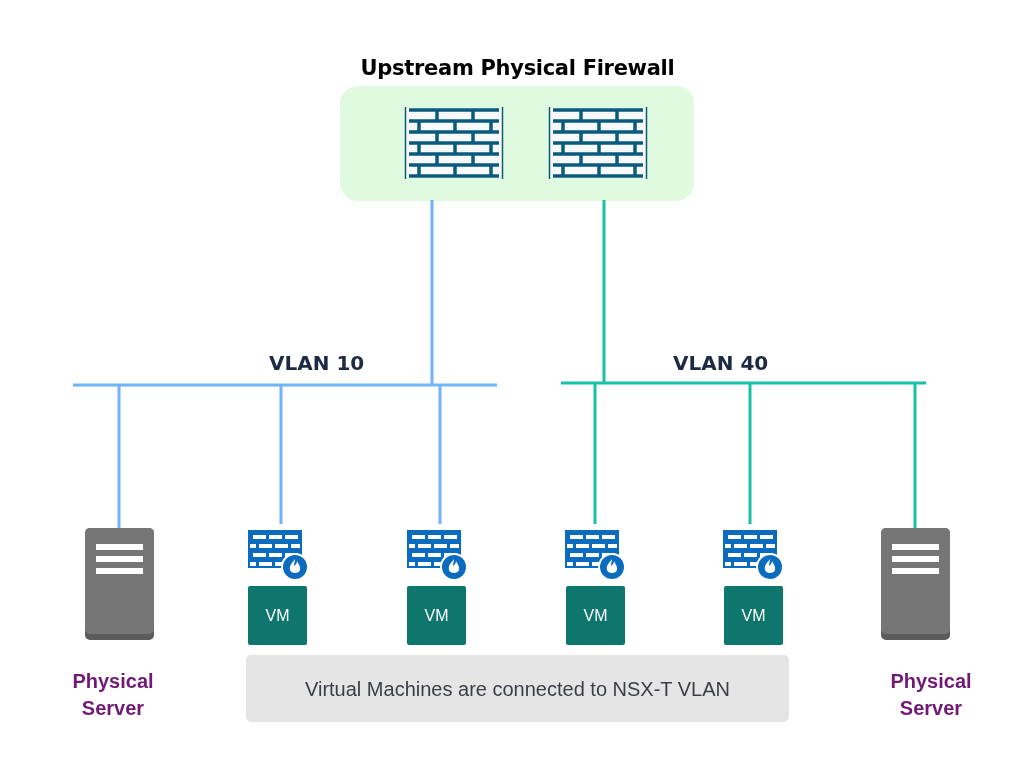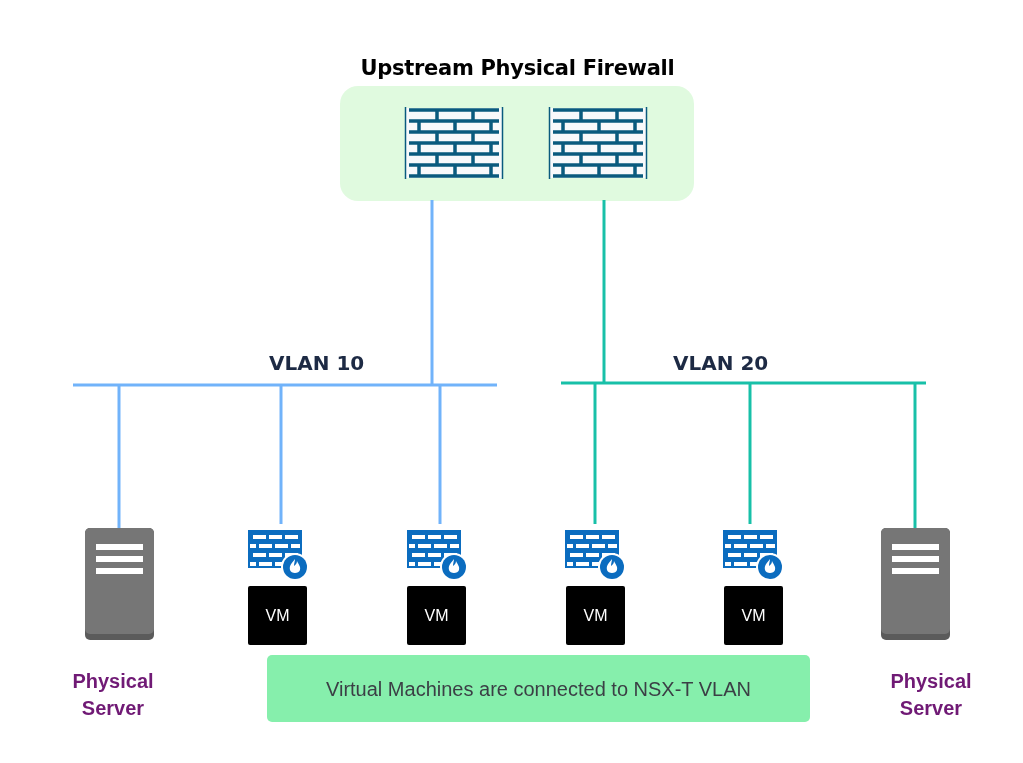--- a/index.html
+++ b/index.html
@@ -6,22 +6,22 @@
   body { width: 1023px; height: 763px; position: relative; overflow: hidden; font-family: "Liberation Sans", sans-serif; }
   .abs { position: absolute; }
   #title { left: 0; width: 1023px; top: 56px; text-align: center; font-family: "DejaVu Sans", sans-serif; font-weight: bold; font-size: 21px; color: #000; letter-spacing: -0.3px; padding-left: 6px; }
   #fw-zone { left: 340px; top: 86px; width: 354px; height: 115px; background: #e0fadf; border-radius: 18px; }
   .vlan-label { font-family: "DejaVu Sans", sans-serif; font-size: 20px; color: #1d2a44; font-weight: bold; }
   #vlan10-label { left: 269px; top: 351px; }
   #vlan20-label { left: 673px; top: 351px; }
   .server-label { font-weight: bold; font-size: 20px; color: #701a75; text-align: center; line-height: 27px; width: 150px; }
   #server-left-label { left: 38px; top: 668px; }
   #server-right-label { left: 856px; top: 668px; }
-  .vm-box { width: 59px; height: 59px; background: #000000; border-radius: 2px; color: #fff; font-size: 16px; display: flex; align-items: center; justify-content: center; }
-  #note { left: 246px; top: 655px; width: 543px; height: 67px; background: #86efac; border-radius: 5px; color: #3b3f45; font-size: 20px; text-align: center; line-height: 26px; display: flex; align-items: center; justify-content: center; margin-left: 21px; }
+  .vm-box { width: 59px; height: 59px; background: #0f766e; border-radius: 2px; color: #fff; font-size: 16px; display: flex; align-items: center; justify-content: center; }
+  #note { left: 246px; top: 655px; width: 543px; height: 67px; background: #e5e5e5; border-radius: 5px; color: #3b3f45; font-size: 20px; text-align: center; line-height: 26px; display: flex; align-items: center; justify-content: center; }
   svg.overlay { position: absolute; left: 0; top: 0; }
 </style>
 </head>
 <body>
 
 <div id="fw-zone" class="abs"></div>
 <div id="title" class="abs">Upstream Physical Firewall</div>
 
 <svg class="overlay" width="1023" height="763">
 
@@ -183,21 +183,21 @@
   <g transform="translate(881,528)">
     <rect x="0" y="0" width="69" height="112" rx="5" fill="#5b5b5b"></rect>
     <rect x="0" y="0" width="69" height="106" rx="5" fill="#767676"></rect>
     <rect x="11" y="16" width="47" height="6" fill="#ffffff"></rect>
     <rect x="11" y="28" width="47" height="6" fill="#ffffff"></rect>
     <rect x="11" y="40" width="47" height="6" fill="#ffffff"></rect>
   </g>
 </svg>
 
 <div id="vlan10-label" class="abs vlan-label">VLAN 10</div>
-<div id="vlan20-label" class="abs vlan-label">VLAN 20</div>
+<div id="vlan20-label" class="abs vlan-label">VLAN 40</div>
 
 <div class="abs vm-box" style="left:248px; top:586px;">VM</div>
 <div class="abs vm-box" style="left:407px; top:586px;">VM</div>
 <div class="abs vm-box" style="left:566px; top:586px;">VM</div>
 <div class="abs vm-box" style="left:724px; top:586px;">VM</div>
 
 <div id="server-left-label" class="abs server-label">
   <div>Physical</div>
   <div>Server</div>
 </div>

